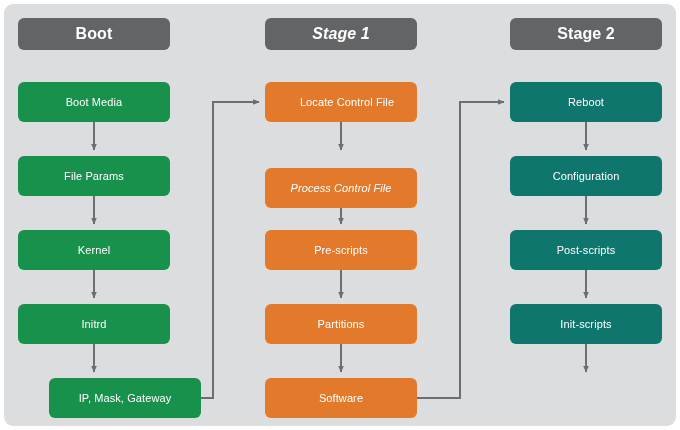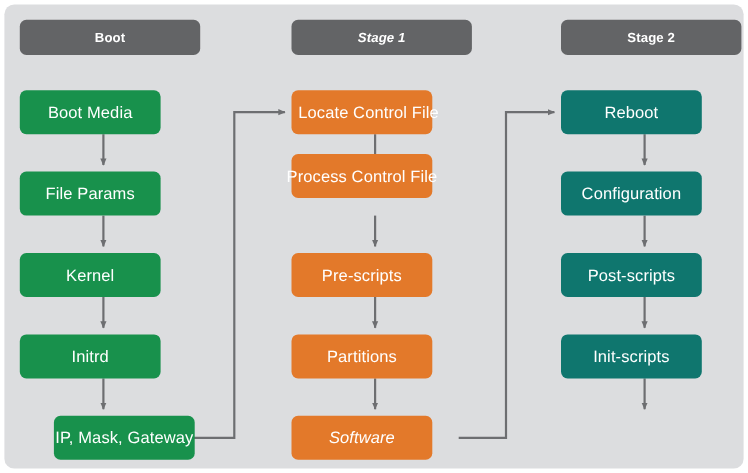--- a/index.html
+++ b/index.html
@@ -33,37 +33,37 @@
     position: absolute;
     left: 0;
     top: 0;
     width: 680px;
     height: 430px;
     pointer-events: none;
   }
   .node {
     position: absolute;
     box-sizing: border-box;
-    width: 128px;
+    width: 152px;
     height: 40px;
     border-radius: 6px;
     display: flex;
     align-items: center;
     justify-content: center;
     color: #ffffff;
-    font-size: 15px;
+    font-size: 11px;
     letter-spacing: 0.1px;
     white-space: nowrap;
   }
   .header {
-    width: 164px;
+    width: 152px;
     height: 32px;
     background: #636466;
     font-weight: bold;
-    font-size: 12px;
+    font-size: 16px;
     border-radius: 6px;
     text-align: right;
   }
   .col-boot   { background: #18914c; }
   .col-stage1 { background: #e3792a; }
   .col-stage2 { background: #0f766e; }
   .node-label {
     display: block;
     line-height: 1;
   }
@@ -127,30 +127,30 @@
   <div class="node col-boot" style="left:18px; top:304px;">
       <span class="node-label">Initrd</span>
     </div>
   <div class="node col-boot" style="left:18px; top:378px;margin-left:31px;">
       <span class="node-label">IP, Mask, Gateway</span>
     </div>
 
   <div class="node col-stage1" style="left:265px; top:82px;padding-left:12px;">
       <span class="node-label">Locate Control File</span>
     </div>
-  <div class="node col-stage1" style="left:265px; top:140px;">
+  <div class="node col-stage1" style="left:265px; top:168px;font-style:italic;">
       <span class="node-label">Process Control File</span>
     </div>
   <div class="node col-stage1" style="left:265px; top:304px;">
       <span class="node-label">Partitions</span>
     </div>
   <div class="node col-stage1" style="left:265px; top:230px;">
       <span class="node-label">Pre-scripts</span>
     </div>
-  <div class="node col-stage1" style="left:265px; top:378px;font-style:italic;">
+  <div class="node col-stage1" style="left:265px; top:378px;">
       <span class="node-label">Software</span>
     </div>
 
   <div class="node col-stage2" style="left:510px; top:82px;">
       <span class="node-label">Reboot</span>
     </div>
   <div class="node col-stage2" style="left:510px; top:156px;">
       <span class="node-label">Configuration</span>
     </div>
   <div class="node col-stage2" style="left:510px; top:230px;">

